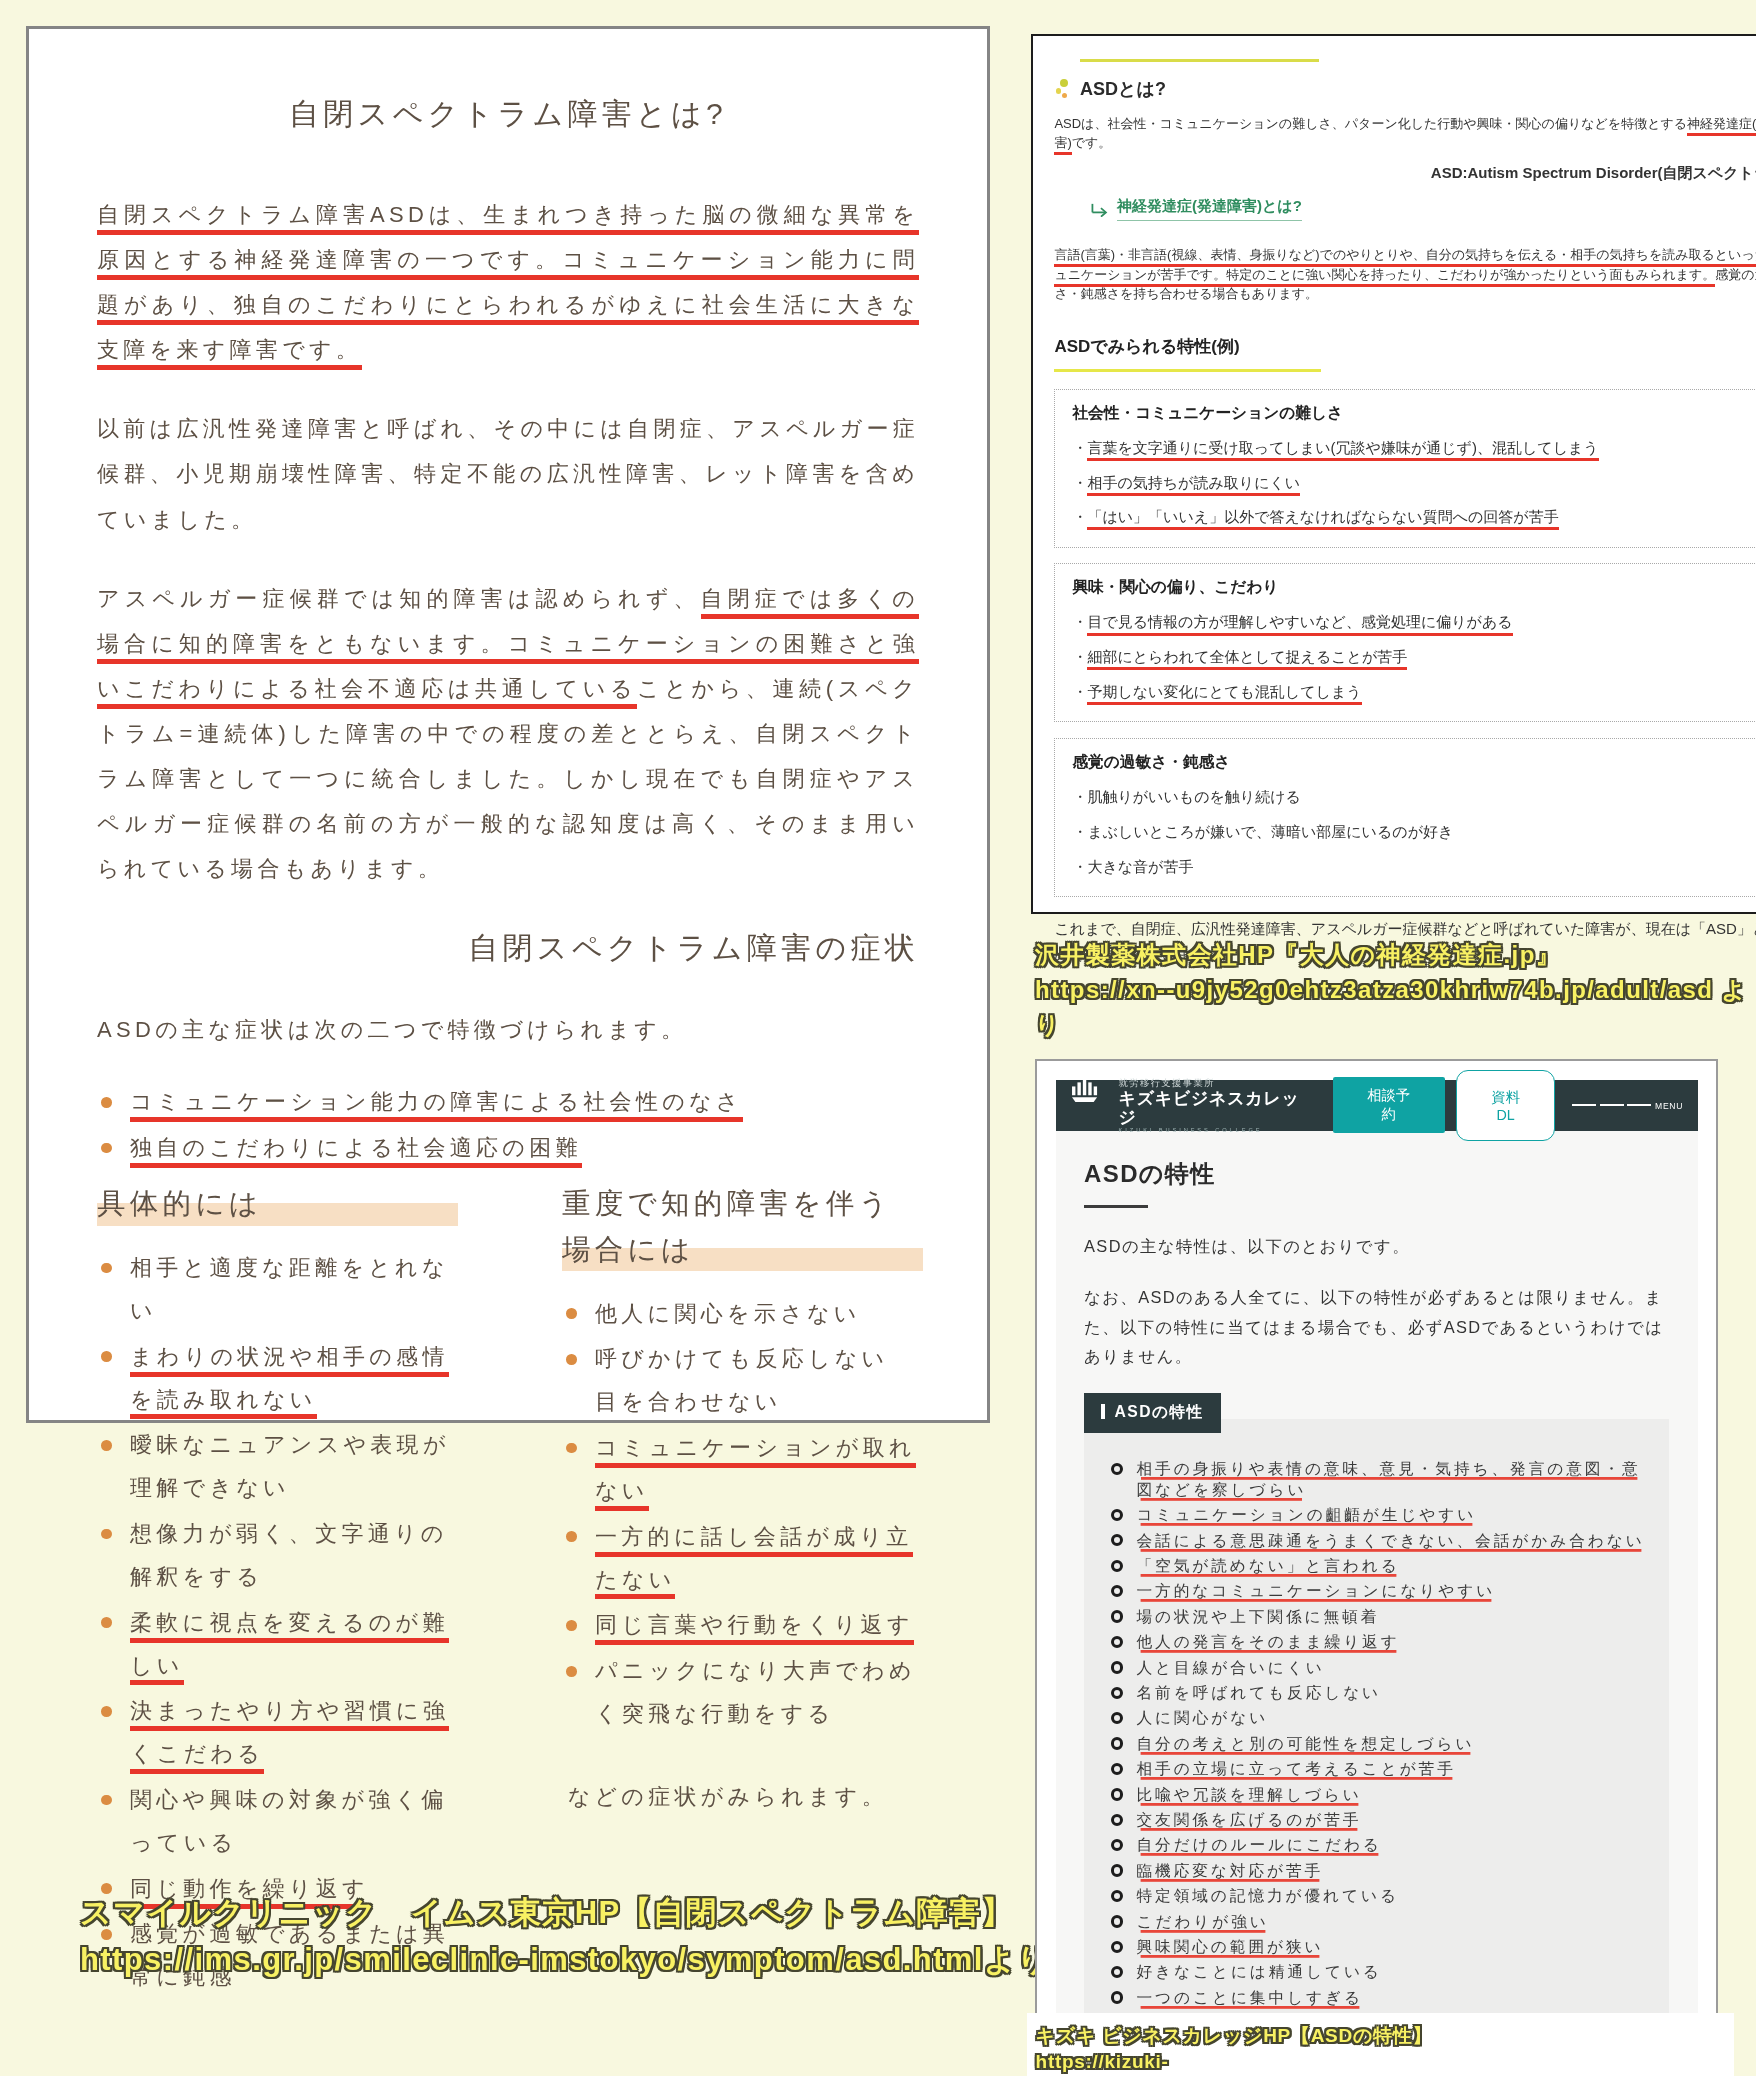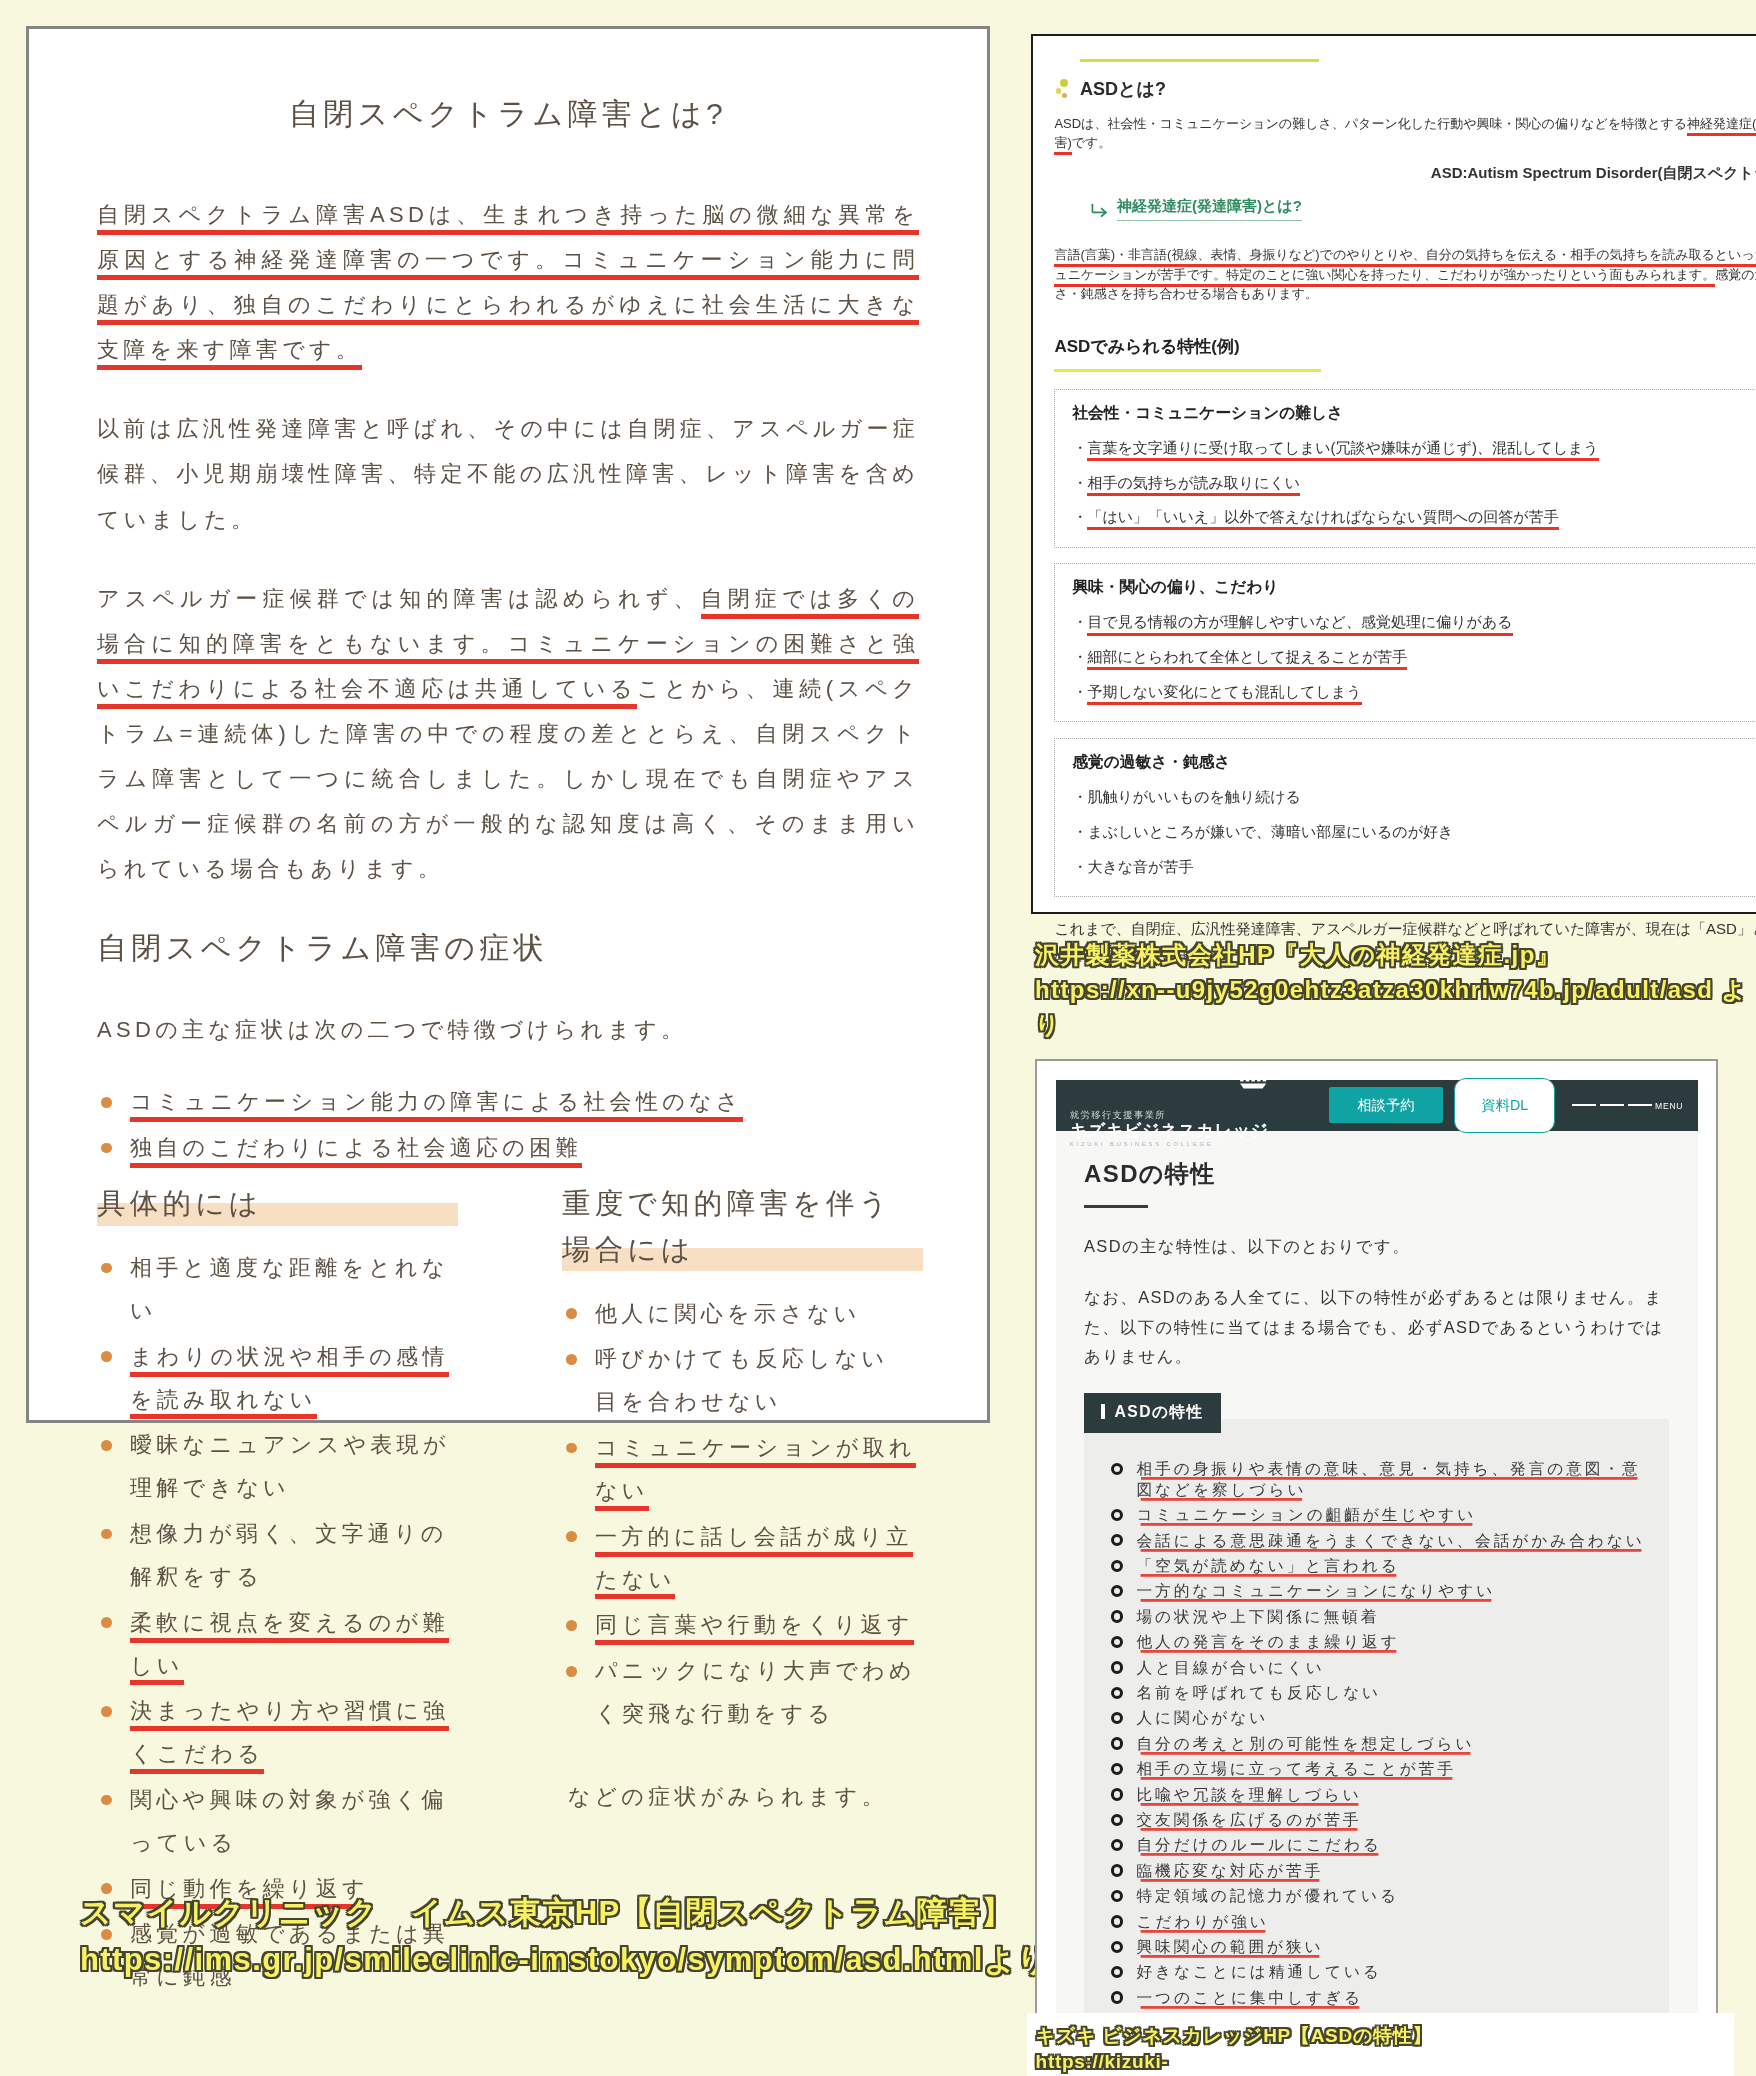--- a/index.html
+++ b/index.html
@@ -11,21 +11,21 @@
   
   .left-panel{
     position:absolute;left:26px;top:26px;width:964px;height:1397px;
     background:#fff;border:3.6px solid #858585;box-sizing:border-box;
     padding:39px 68px;color:#5d5044;
   }
   .lp-title{font-size:30px;font-weight:500;letter-spacing:4.3px;text-align:center;margin:26px 0 57px;}
   .lp-p{font-size:22px;letter-spacing:4.3px;line-height:2.05;text-align:justify;margin:0 0 34px;}
   .lp-p.last{margin-bottom:0;}
   .u-l{border-bottom:5px solid #e7352a;padding-bottom:2.9px;}
-  .lp-sym-title{font-size:30px;font-weight:500;letter-spacing:4.3px;text-align:left;margin:37px 0 46px;}
+  .lp-sym-title{font-size:30px;font-weight:500;letter-spacing:4.3px;text-align:right;margin:37px 0 46px;}
   .lp-intro{font-size:22px;letter-spacing:4.3px;margin:0 0 36px;}
   ul.lp-bullets,ul.lp-list{list-style:none;margin:0;padding:0;}
   ul.lp-bullets li,ul.lp-list li{
     position:relative;padding-left:33px;font-size:22px;letter-spacing:4.3px;
     line-height:1.95;margin-bottom:2.9px;
   }
   ul.lp-bullets li::before,ul.lp-list li::before{
     content:'';position:absolute;left:4.3px;top:15.7px;width:10.7px;height:10.7px;
     border-radius:50%;background:#db8c42;
   }
@@ -82,21 +82,21 @@
   .sw-outro{font-size:15px;line-height:1.75;margin-top:18.5px;font-weight:500;}
   
   .kizuki-panel{
     position:absolute;left:1035px;top:1059px;width:683px;height:962px;
     background:#fff;border:2.9px solid #9b9b9b;box-sizing:border-box;padding:18.5px;
   }
   .kz-header{
     height:51px;background:#2c3b3e;display:flex;align-items:center;
     padding:0 14.3px;gap:11.4px;
   }
-  .kz-logo{display:flex;align-items:flex-end;gap:19px;min-width:0;flex-direction:column;}
+  .kz-logo{display:flex;align-items:flex-start;gap:19px;min-width:0;}
   .kz-logo-text .small{font-size:9.3px;color:#cfd8d8;letter-spacing:1.4px;}
   .kz-logo-text .brand{font-size:17px;color:#fff;font-weight:bold;letter-spacing:0.7px;line-height:1.1;}
   .kz-logo-text .sub{font-size:5.7px;color:#9fb4b4;letter-spacing:2.9px;}
   .kz-spacer{flex:1;}
   .kz-btn1{background:#0fa3a3;color:#fff;font-size:14.3px;padding:8.6px 28.5px;border:none;border-radius:2.1px;cursor:pointer;font-family:inherit;}
   .kz-btn2{background:#fff;color:#0fa3a3;font-size:14.3px;padding:17px 26px;border:1.4px solid #0fa3a3;border-radius:12px;cursor:pointer;font-family:inherit;}
   .kz-menu{display:flex;flex-direction:row;align-items:center;gap:3.6px;cursor:pointer;margin-left:5.7px;}
   .kz-menu i{display:block;width:24px;height:2.9px;background:#fff;}
   .kz-menu .lbl{font-size:8.6px;color:#fff;margin-top:1.4px;letter-spacing:0.7px;}
   .kz-body{background:#f7f7f6;padding:27px 28.5px 21.4px;min-height:784px;box-sizing:border-box;}

